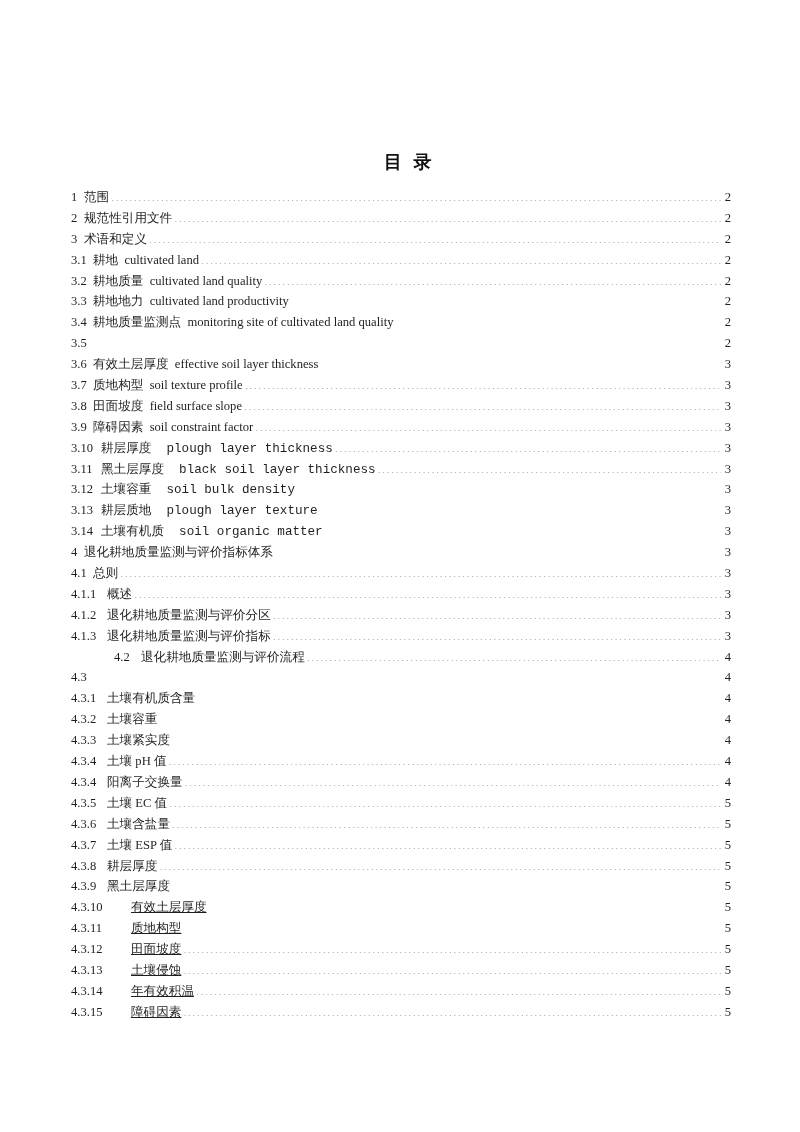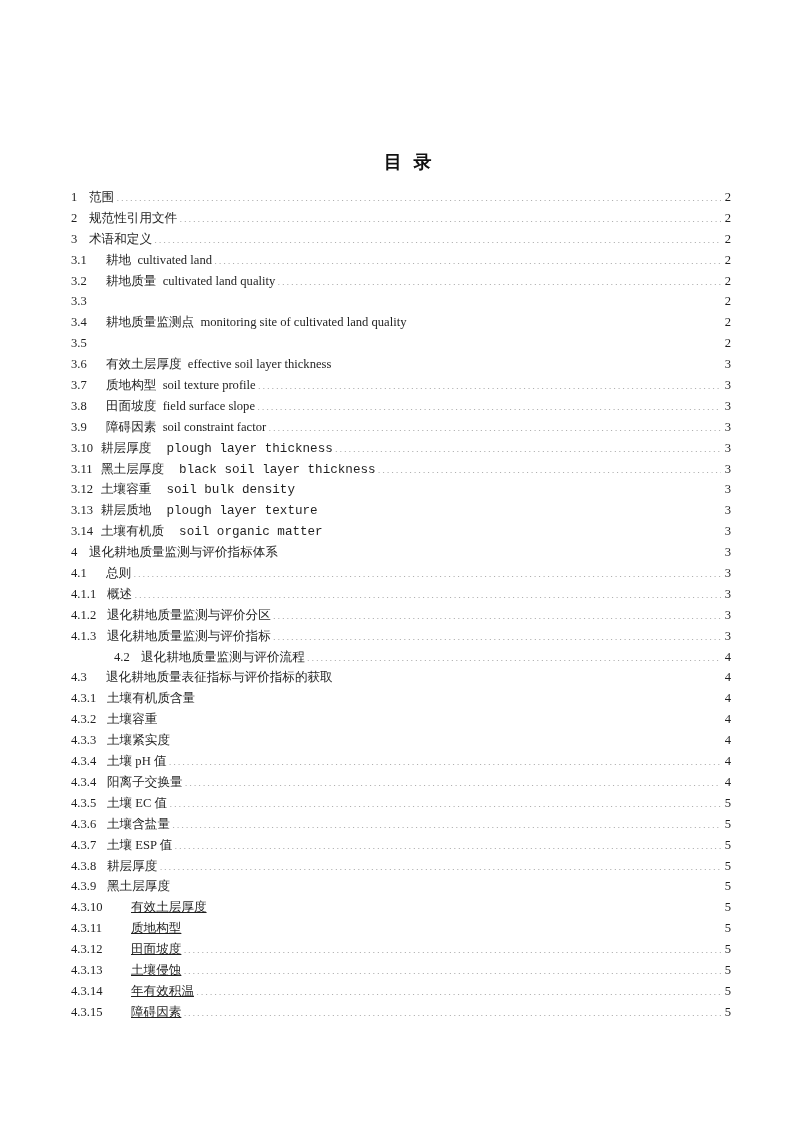--- a/index.html
+++ b/index.html
@@ -79,24 +79,24 @@
     white-space: nowrap;
   }
   .toc-page {
     flex: 0 0 auto;
     text-align: right;
     min-width: 8px;
     padding-left: 1px;
   }
   
   .lvl-1 > .toc-num { min-width: 13px; }
-  .lvl-1 > .toc-label { margin-left: 5px; }
+  .lvl-1 > .toc-label { }
 
   .lvl-2 > .toc-num  { min-width: 22px; }
-  .lvl-2 > .toc-label { margin-left: 13px; }
+  .lvl-2 > .toc-label { }
 
   .lvl-2n > .toc-num  { min-width: 22px; margin-left: 43px; }
   .lvl-2n > .toc-label { margin-left: 5px; }
 
   .lvl-2w > .toc-num  { min-width: 28px; }
   .lvl-2w > .toc-label { margin-left: 2px; font-family: Liberation Mono, monospace; }
 
   .lvl-3 > .toc-num  { min-width: 31px; }
   .lvl-3 > .toc-label { margin-left: 5px; }
 
@@ -136,20 +136,21 @@
         <span class="toc-page">2</span>
       </div>
       <div class="toc-row lvl-2">
         <span class="toc-num">3.2</span>
         <span class="toc-label">耕地质量  cultivated land quality</span>
         <span class="toc-leader"></span>
         <span class="toc-page">2</span>
       </div>
       <div class="toc-row lvl-2">
         <span class="toc-num">3.3</span>
+        <span class="toc-label">耕地地力  cultivated land productivity</span>
         <span class="toc-leader"></span>
         <span class="toc-page">2</span>
       </div>
       <div class="toc-row lvl-2">
         <span class="toc-num">3.4</span>
         <span class="toc-label">耕地质量监测点  monitoring site of cultivated land quality</span>
         <span class="toc-leader"></span>
         <span class="toc-page">2</span>
       </div>
       <div class="toc-row lvl-2">
@@ -242,21 +243,20 @@
         <span class="toc-page">3</span>
       </div>
       <div class="toc-row lvl-2n">
         <span class="toc-num">4.2</span>
         <span class="toc-label">退化耕地质量监测与评价流程</span>
         <span class="toc-leader"></span>
         <span class="toc-page">4</span>
       </div>
       <div class="toc-row lvl-2">
         <span class="toc-num">4.3</span>
-        <span class="toc-label">退化耕地质量表征指标与评价指标的获取</span>
         <span class="toc-leader"></span>
         <span class="toc-page">4</span>
       </div>
       <div class="toc-row lvl-3">
         <span class="toc-num">4.3.1</span>
         <span class="toc-label">土壤有机质含量</span>
         <span class="toc-leader"></span>
         <span class="toc-page">4</span>
       </div>
       <div class="toc-row lvl-3">

